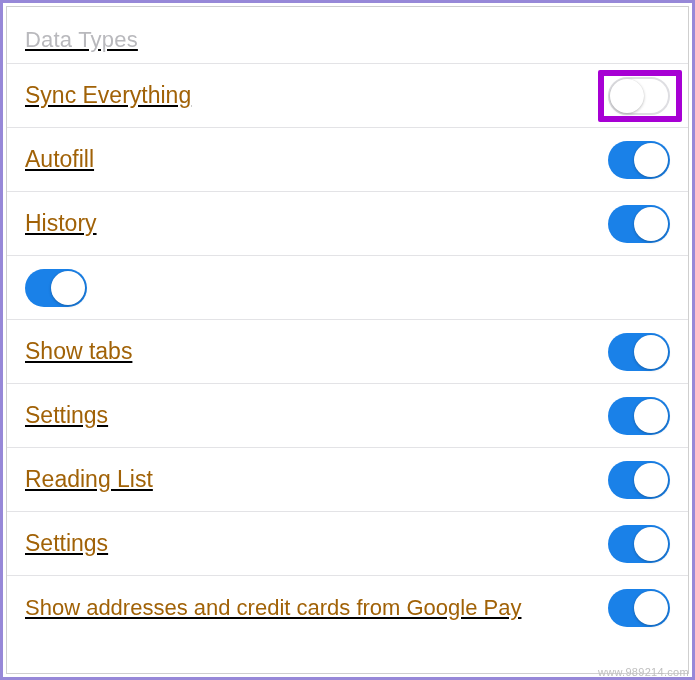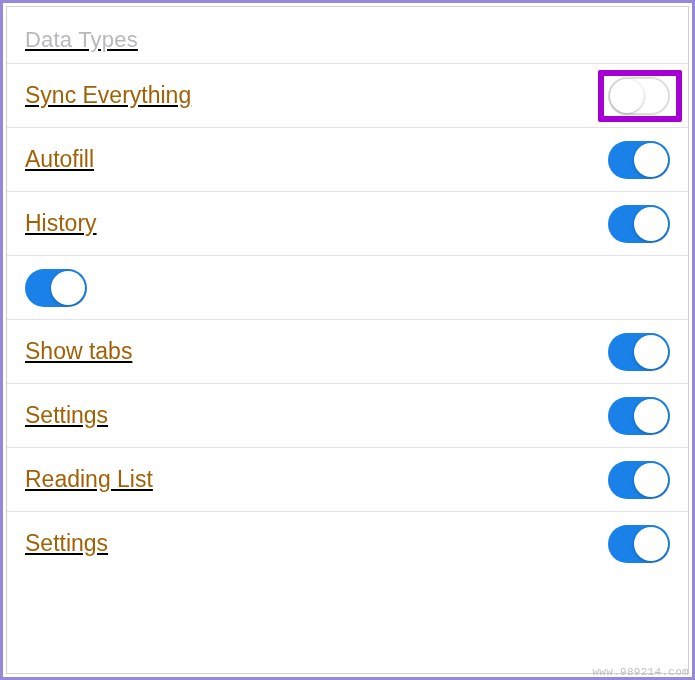--- a/index.html
+++ b/index.html
@@ -85,21 +85,21 @@
     border-radius: 2px;
     pointer-events: none;
   }
   .watermark {
     position: absolute;
     right: 6px;
     bottom: 2px;
     font-size: 11px;
     color: #bfbfbf;
     letter-spacing: 0.3px;
-    font-family: Liberation Mono, monospace;
+    font-family: Liberation Sans, sans-serif;
     margin-left: 20px;
   }
 </style>
 </head>
 <body>
 
 <div class="outer-frame">
   <div class="inner-frame">
     <div class="section-header">Data Types</div>
 
@@ -152,17 +152,23 @@
       </div>
     </div>
 
     <div class="row">
       <span class="row-label">Settings</span>
       <div class="toggle on">
         <div class="knob"></div>
       </div>
     </div>
 
+    <div class="row">
+      <span class="row-label long">Show addresses and credit cards from Google Pay</span>
+      <div class="toggle on">
+        <div class="knob"></div>
+      </div>
+    </div>
 
   </div>
 </div>
 
 <div class="watermark">www.989214.com</div>
 
 </body></html>

